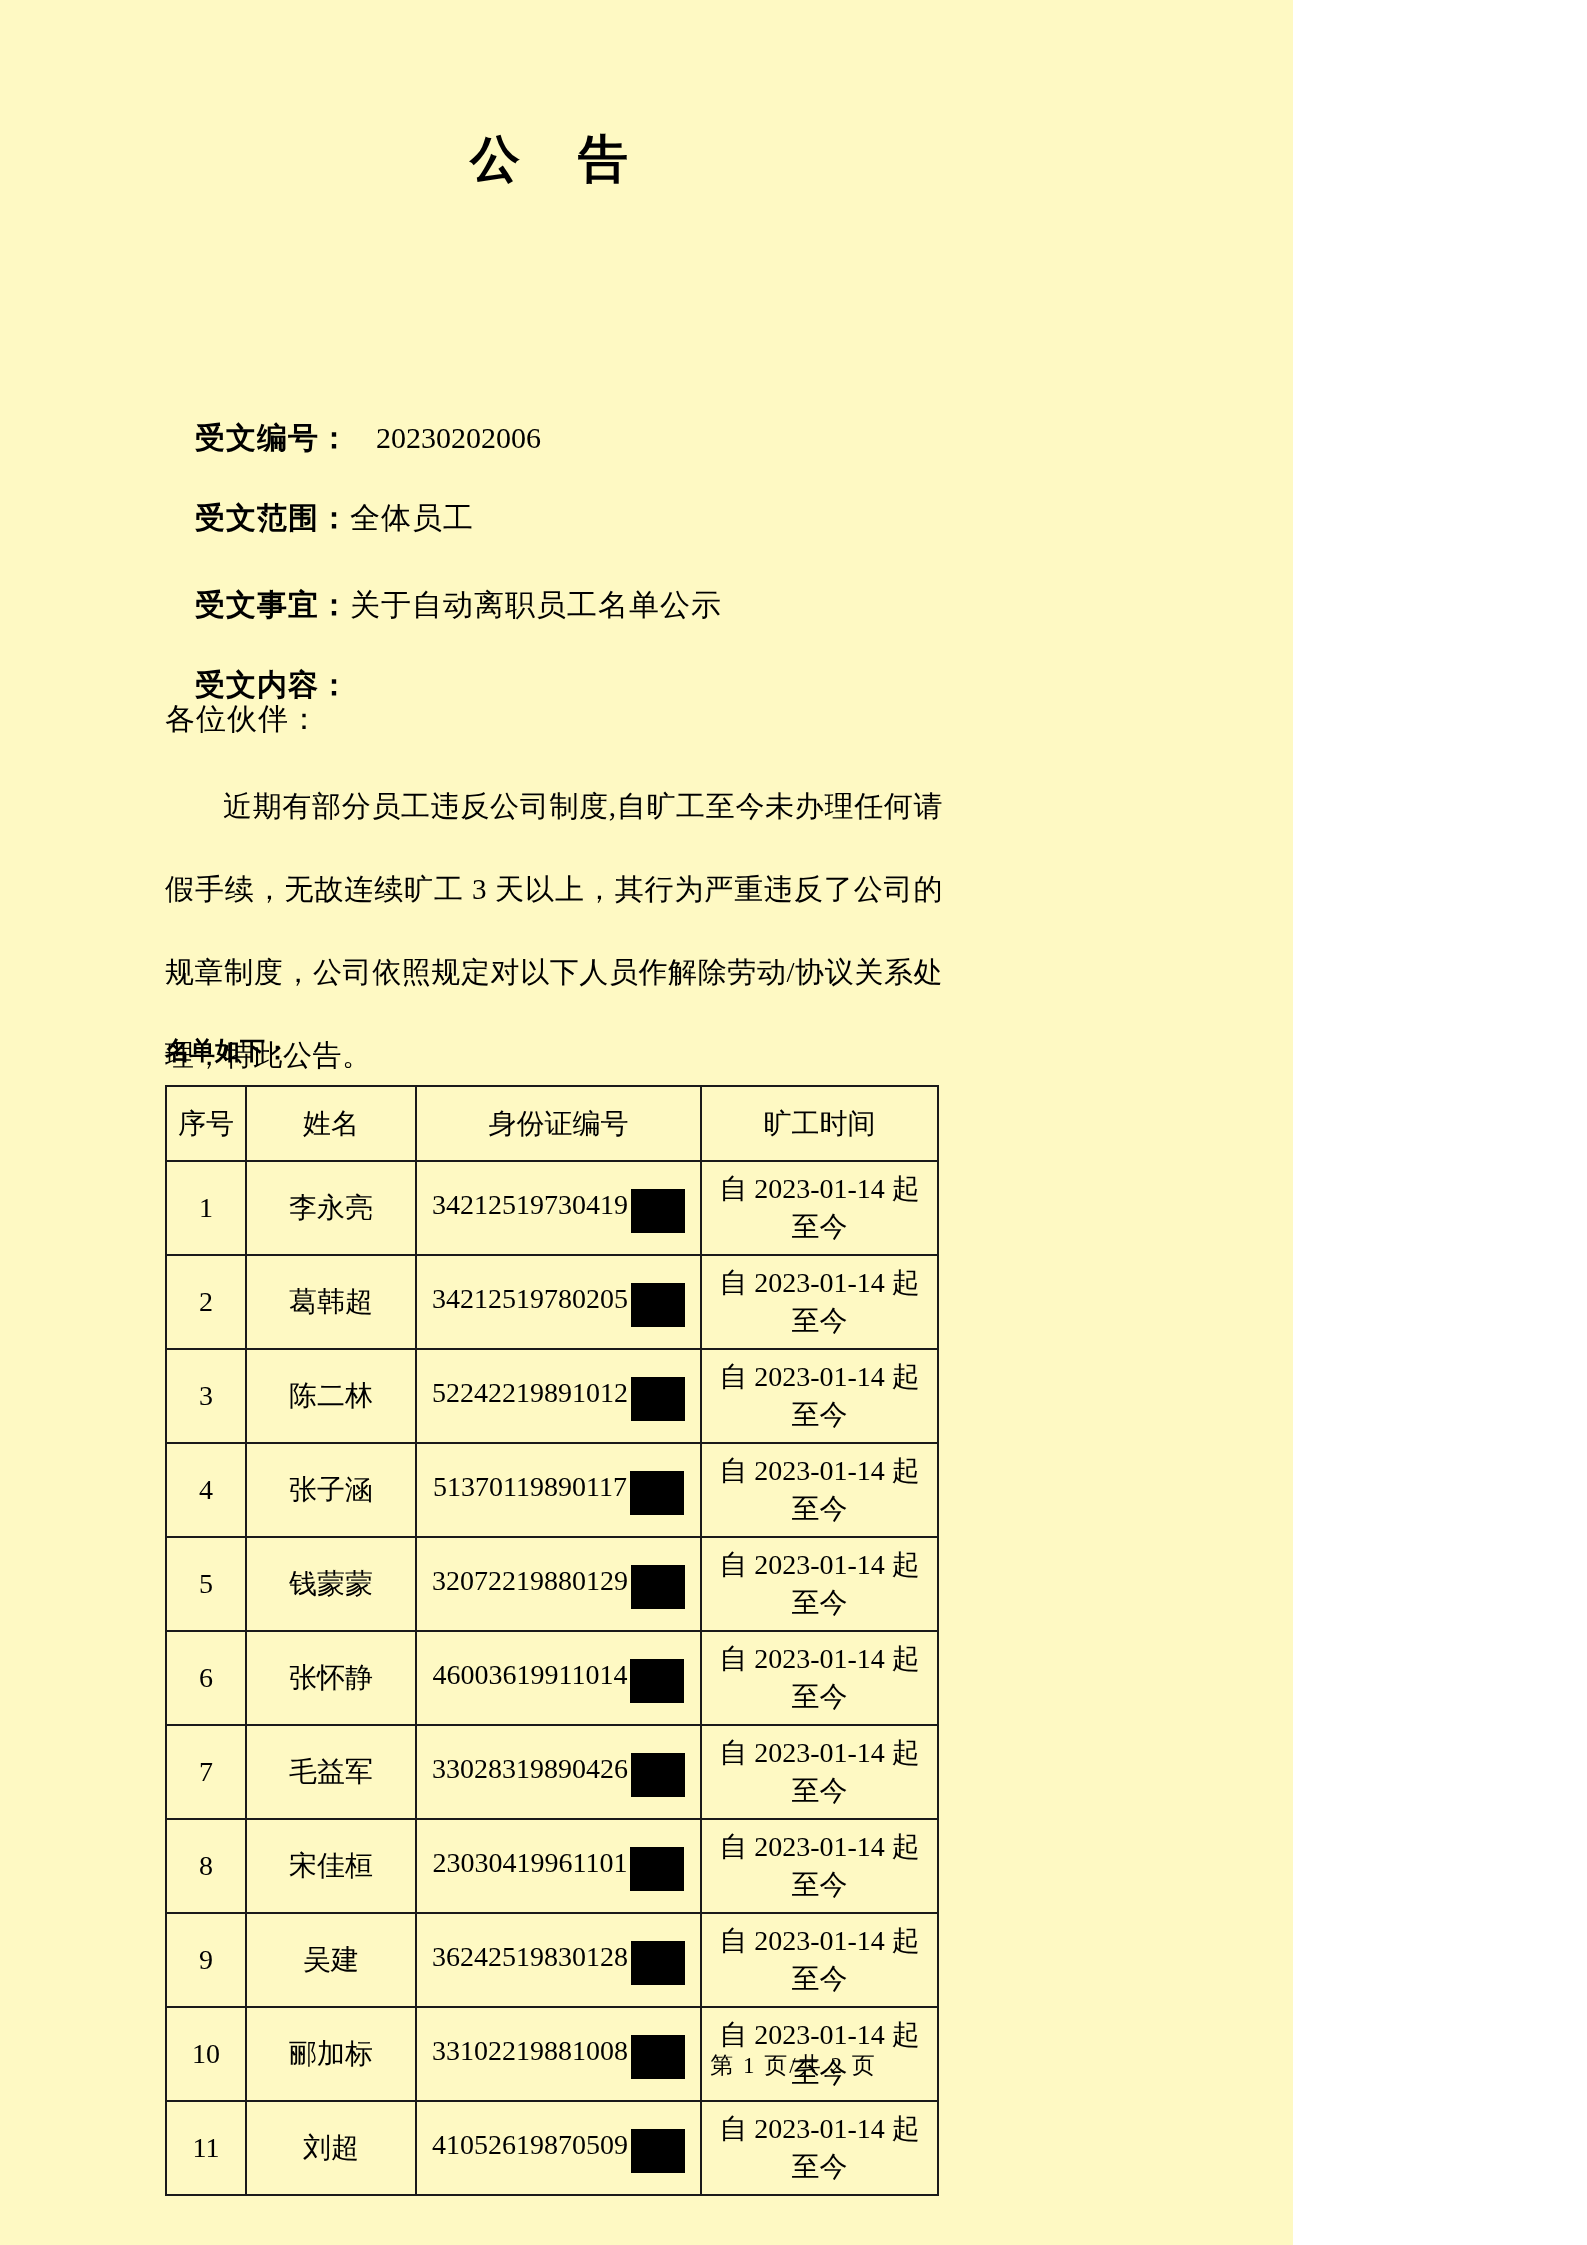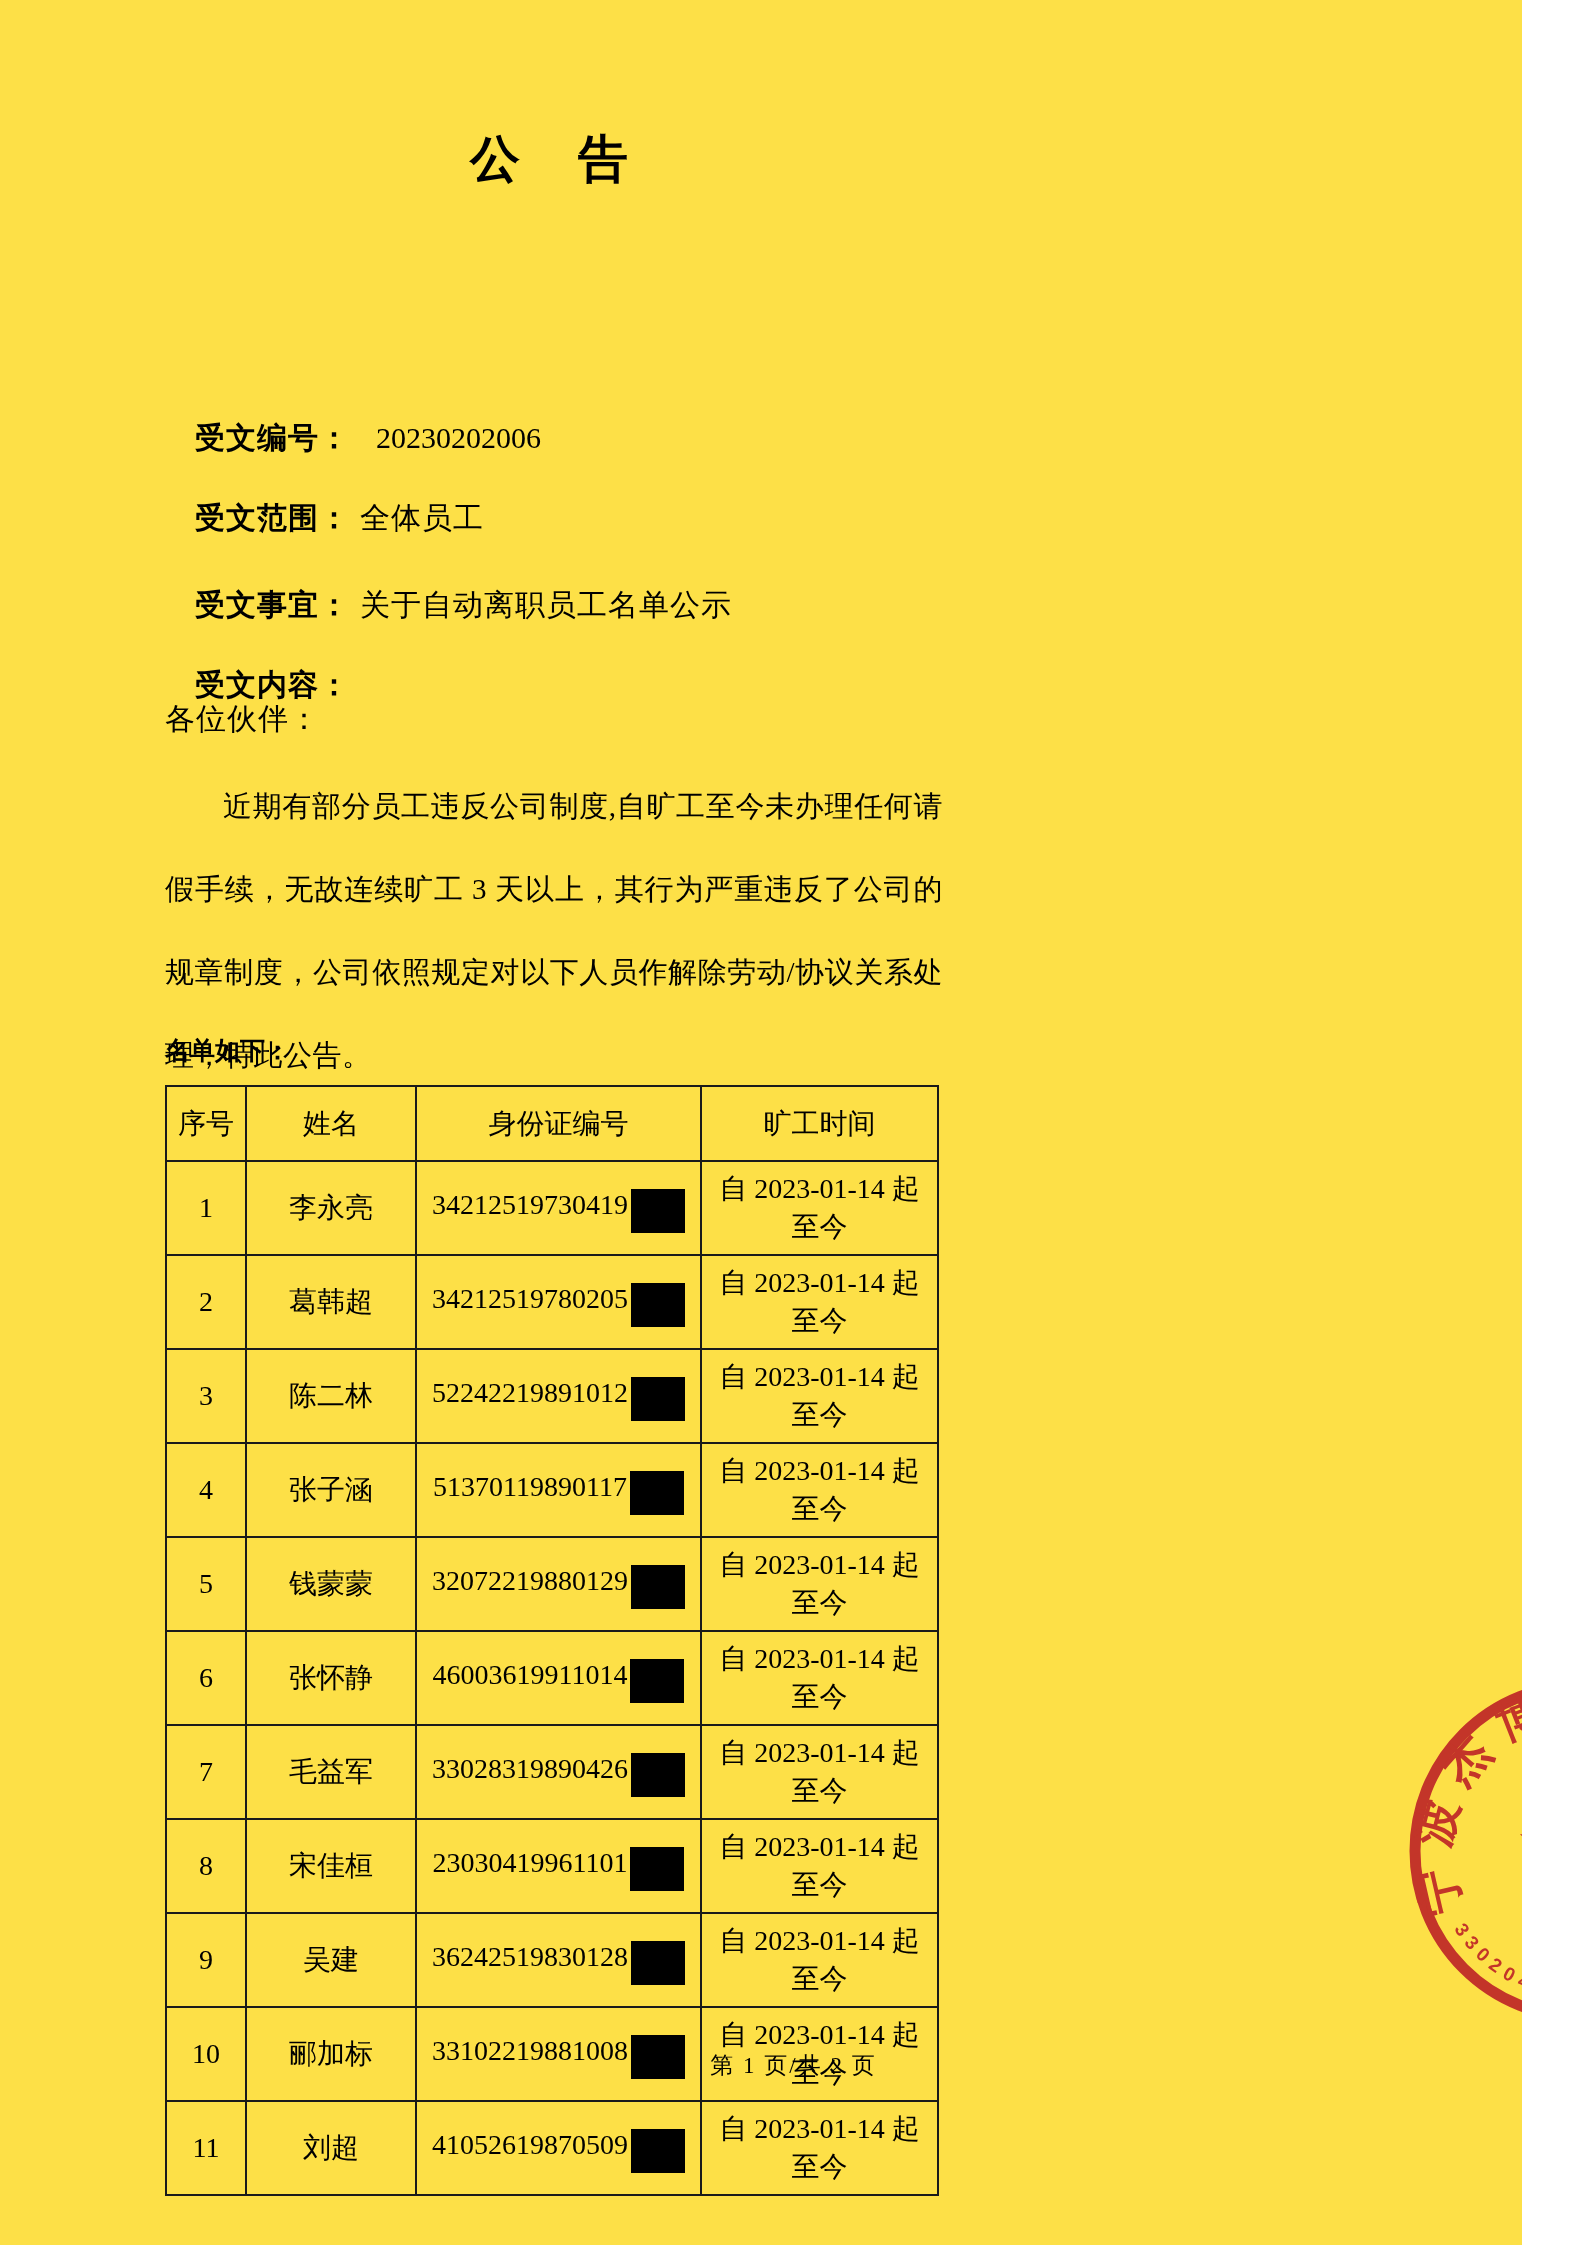--- a/index.html
+++ b/index.html
@@ -1,32 +1,32 @@
 <!DOCTYPE html>
 <html><head>
 <meta charset="utf-8">
 <style>
   html,body{margin:0;padding:0;background:#ffffff;}
   .page{
     position:relative;
-    width:1522px;height:2245px;
-    background:#fde047;
+    width:1293px;height:2245px;
+    background:#fef9c3;
     overflow:hidden;
     font-family:"Liberation Serif","DejaVu Serif",serif;
     color:#000;
   }
   .doc-title{
     position:absolute;left:165px;top:126px;width:772px;
     margin:0;text-align:center;
     font-size:50px;font-weight:bold;letter-spacing:4px;
     white-space:pre;
   }
   .field{position:absolute;left:165px;width:1000px;font-size:30px;line-height:44px;white-space:pre;}
   .flabel{font-weight:bold;font-family:"Liberation Sans","DejaVu Sans",sans-serif;letter-spacing:1px;}
-  .fvalue{font-weight:normal;margin-left:10px;letter-spacing:1px;}
+  .fvalue{font-weight:normal;letter-spacing:1px;}
   .fvalue.num{margin-left:26px;letter-spacing:0;}
   .f1{top:372px;}
   .f2{top:452px;}
   .f3{top:539px;}
   .f4{top:619px;}
   .salutation{position:absolute;left:165px;top:699px;font-size:30px;letter-spacing:1px;}
   .body-par{
     position:absolute;left:165px;top:765px;width:778px;margin:0;
     font-size:29px;line-height:83px;text-align:justify;
     text-indent:58px;letter-spacing:0.5px;

